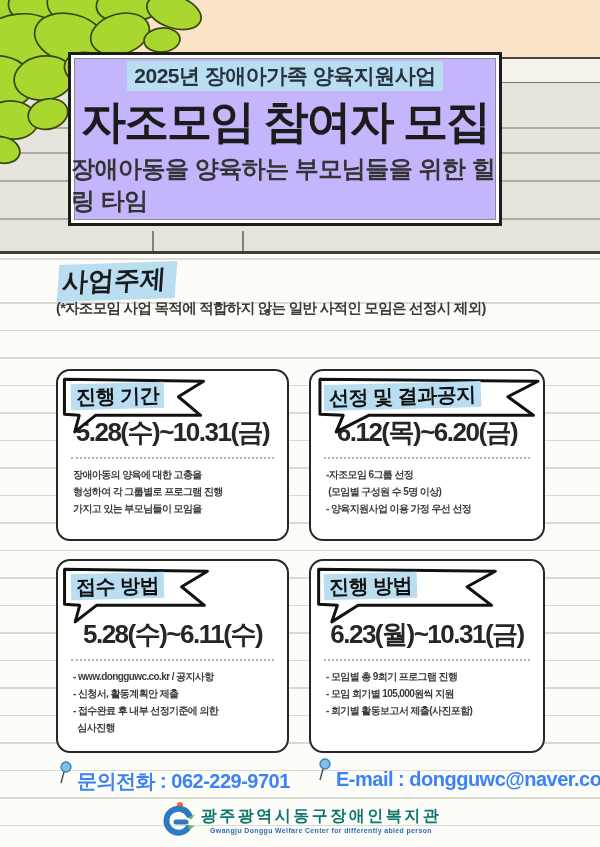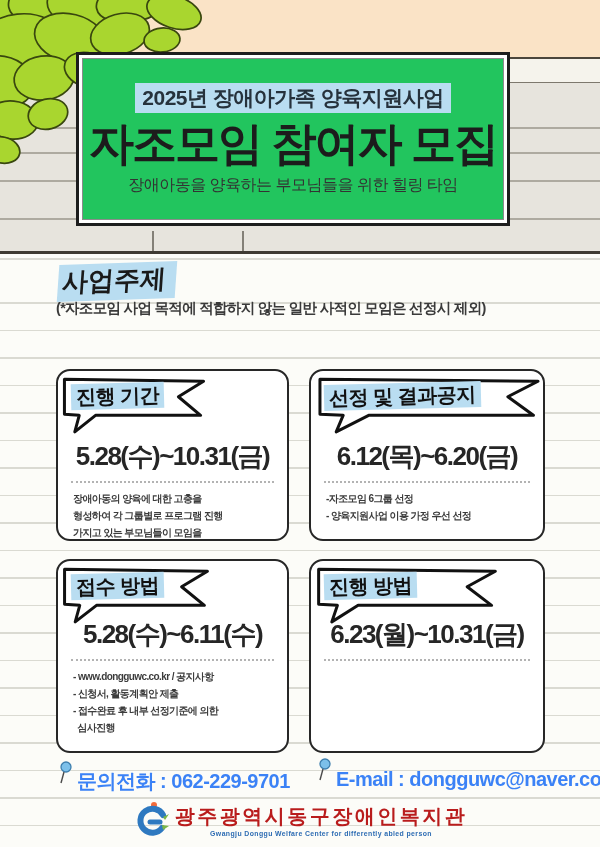--- a/index.html
+++ b/index.html
@@ -14,61 +14,61 @@
   .top-band{left:0;top:0;width:600px;height:57px;background:#fae3c6;border-bottom:2px solid #4b463c;}
   .wall{left:0;top:59px;width:600px;height:192px;background:#e7e4dd;border-bottom:3px solid #3f3b33;}
   .wall-strip{left:0;top:59px;width:600px;height:23px;background:#f5f3ec;border-bottom:1.5px solid #7d786d;}
   .wall-line{left:0;width:600px;height:1.5px;background:#8f8a7f;opacity:.65;}
   .wall-tick{width:1.5px;height:20px;background:#6b675e;opacity:.8;}
 
   
   .foliage{left:-8px;top:-10px;pointer-events:none;}
 
   
-  .header-card{left:76px;top:52px;width:428px;height:168px;background:#22c55e;
+  .header-card{left:68px;top:52px;width:428px;height:168px;background:#c4b5fd;
     border:3px solid #1d1d1d;box-shadow:inset 0 0 0 3px #ffffff,inset 0 0 0 4px #8b8b8b;
     display:flex;flex-direction:column;align-items:center;justify-content:center;gap:7px;}
   .hl{background:#b9ddf1;}
   .program{font-size:21px;font-weight:700;color:#26323c;padding:1px 7px;letter-spacing:-0.5px;}
   .main-title{font-size:45px;font-weight:800;color:#1c1c1c;letter-spacing:-2px;line-height:48px;}
-  .tagline{font-size:16px;font-weight:400;color:#333333;letter-spacing:-0.5px;}
+  .tagline{font-size:24px;font-weight:700;color:#333333;letter-spacing:-0.5px;}
 
   
   .topic-heading{left:58px;top:263px;font-size:26px;font-weight:800;color:#1a1a1a;
     transform:rotate(-2deg) skewX(-6deg);padding:0 10px 2px 4px;}
   .topic-body{left:56px;top:299px;width:505px;font-size:14.5px;font-weight:700;
     color:#3a3a3a;line-height:19.5px;letter-spacing:-0.7px;}
 
   
   .card{background:#ffffff;border:2.5px solid #272727;border-radius:14px;box-sizing:border-box;}
   .card1{left:56px;top:369px;width:233px;height:172px;}
   .card2{left:309px;top:369px;width:236px;height:172px;}
   .card3{left:56px;top:559px;width:233px;height:194px;}
   .card4{left:309px;top:559px;width:236px;height:194px;}
   .banner{position:absolute;top:3px;left:2px;height:62px;}
   .banner svg{position:absolute;left:0;top:0;width:100%;height:100%;}
   .banner-label{position:absolute;left:11px;top:9px;font-size:20px;font-weight:800;
     color:#111;white-space:nowrap;transform:rotate(-1.5deg);letter-spacing:-0.5px;}
   .banner-label .hl{padding:2px 5px;}
   .b1{width:148px;} .b2{width:232px;} .b3{width:152px;} .b4{width:188px;}
-  .card-period{margin-top:68px;text-align:center;font-size:26px;font-weight:600;
+  .card-period{margin-top:44px;text-align:center;font-size:26px;font-weight:600;
     color:#262626;letter-spacing:-1.5px;white-space:nowrap;}
   .card3 .card-period,.card4 .card-period{margin-top:56px;}
   .card-divider{border:0;border-top:2px dotted #b3b3b3;margin:7px 13px 6px 13px;}
   .card-lines{padding:1px 8px 0 15px;font-size:10px;font-weight:700;color:#3c3c3c;
     line-height:17px;letter-spacing:-0.6px;}
   .card-line{white-space:pre;}
 
   
   .contact-label{font-size:20px;font-weight:700;color:#3b82f6;letter-spacing:-0.5px;white-space:nowrap;}
   .phone-pin{left:57px;top:761px;} .email-pin{left:316px;top:758px;}
   .phone-label{left:77px;top:768px;} .email-label{left:336px;top:768px;}
   .logo-row{left:0;top:801px;width:600px;display:flex;align-items:center;justify-content:center;gap:6px;}
   .logo-text{display:flex;flex-direction:column;align-items:center;}
-  .org-kr{font-size:20px;font-weight:800;color:#b91c1c;letter-spacing:2.5px;white-space:nowrap;}
+  .org-kr{font-size:16px;font-weight:800;color:#0f766e;letter-spacing:2.5px;white-space:nowrap;}
   .org-en{font-size:6.9px;font-weight:700;color:#2d6cb3;letter-spacing:0.4px;white-space:nowrap;}
 </style>
 </head>
 <body>
 
 <div class="abs paper"></div>
 <div class="abs top-band"></div>
 <div class="abs wall"></div>
 <div class="abs wall-strip"></div>
 <div class="abs wall-line" style="top:127px"></div>
@@ -130,20 +130,21 @@
   <div class="banner b2">
     <svg viewBox="0 0 100 60" preserveAspectRatio="none">
       <polygon points="3,5 97,7 84,22 95,40 24,40 10,56 13,40 3,39" fill="#ffffff" stroke="#111111" stroke-width="3" vector-effect="non-scaling-stroke" stroke-linejoin="round"></polygon>
     </svg>
     <span class="banner-label"><span class="hl">선정 및 결과공지</span></span>
   </div>
   <div class="card-period">6.12(목)~6.20(금)</div>
   <hr class="card-divider">
   <div class="card-lines">
     <div class="card-line">-자조모임 6그룹 선정</div>
+    <div class="card-line"> (모임별 구성원 수 5명 이상)</div>
     <div class="card-line">- 양육지원사업 이용 가정 우선 선정</div>
   </div>
 </div>
 
 <div class="abs card card3">
   <div class="banner b3">
     <svg viewBox="0 0 100 60" preserveAspectRatio="none">
       <polygon points="3,5 97,7 80,22 95,40 24,40 10,56 13,40 3,39" fill="#ffffff" stroke="#111111" stroke-width="3" vector-effect="non-scaling-stroke" stroke-linejoin="round"></polygon>
     </svg>
     <span class="banner-label"><span class="hl">접수 방법</span></span>
@@ -160,20 +161,25 @@
 
 <div class="abs card card4">
   <div class="banner b4">
     <svg viewBox="0 0 100 60" preserveAspectRatio="none">
       <polygon points="3,5 97,7 82,22 95,40 24,40 10,56 13,40 3,39" fill="#ffffff" stroke="#111111" stroke-width="3" vector-effect="non-scaling-stroke" stroke-linejoin="round"></polygon>
     </svg>
     <span class="banner-label"><span class="hl">진행 방법</span></span>
   </div>
   <div class="card-period">6.23(월)~10.31(금)</div>
   <hr class="card-divider">
+  <div class="card-lines">
+    <div class="card-line">- 모임별 총 9회기 프로그램 진행</div>
+    <div class="card-line">- 모임 회기별 105,000원씩 지원</div>
+    <div class="card-line">- 회기별 활동보고서 제출(사진포함)</div>
+  </div>
 </div>
 
 <svg class="abs phone-pin" width="16" height="26" viewBox="0 0 16 26">
   <circle cx="9" cy="6" r="5" fill="#7cc0ea" stroke="#3e7fae" stroke-width="1.3"></circle>
   <path d="M7,11 L4,22" stroke="#4a4a4a" stroke-width="1.4" fill="none"></path>
 </svg>
 <div class="abs contact-label phone-label">문의전화 : 062-229-9701</div>
 
 <svg class="abs email-pin" width="16" height="26" viewBox="0 0 16 26">
   <circle cx="9" cy="6" r="5" fill="#7cc0ea" stroke="#3e7fae" stroke-width="1.3"></circle>

